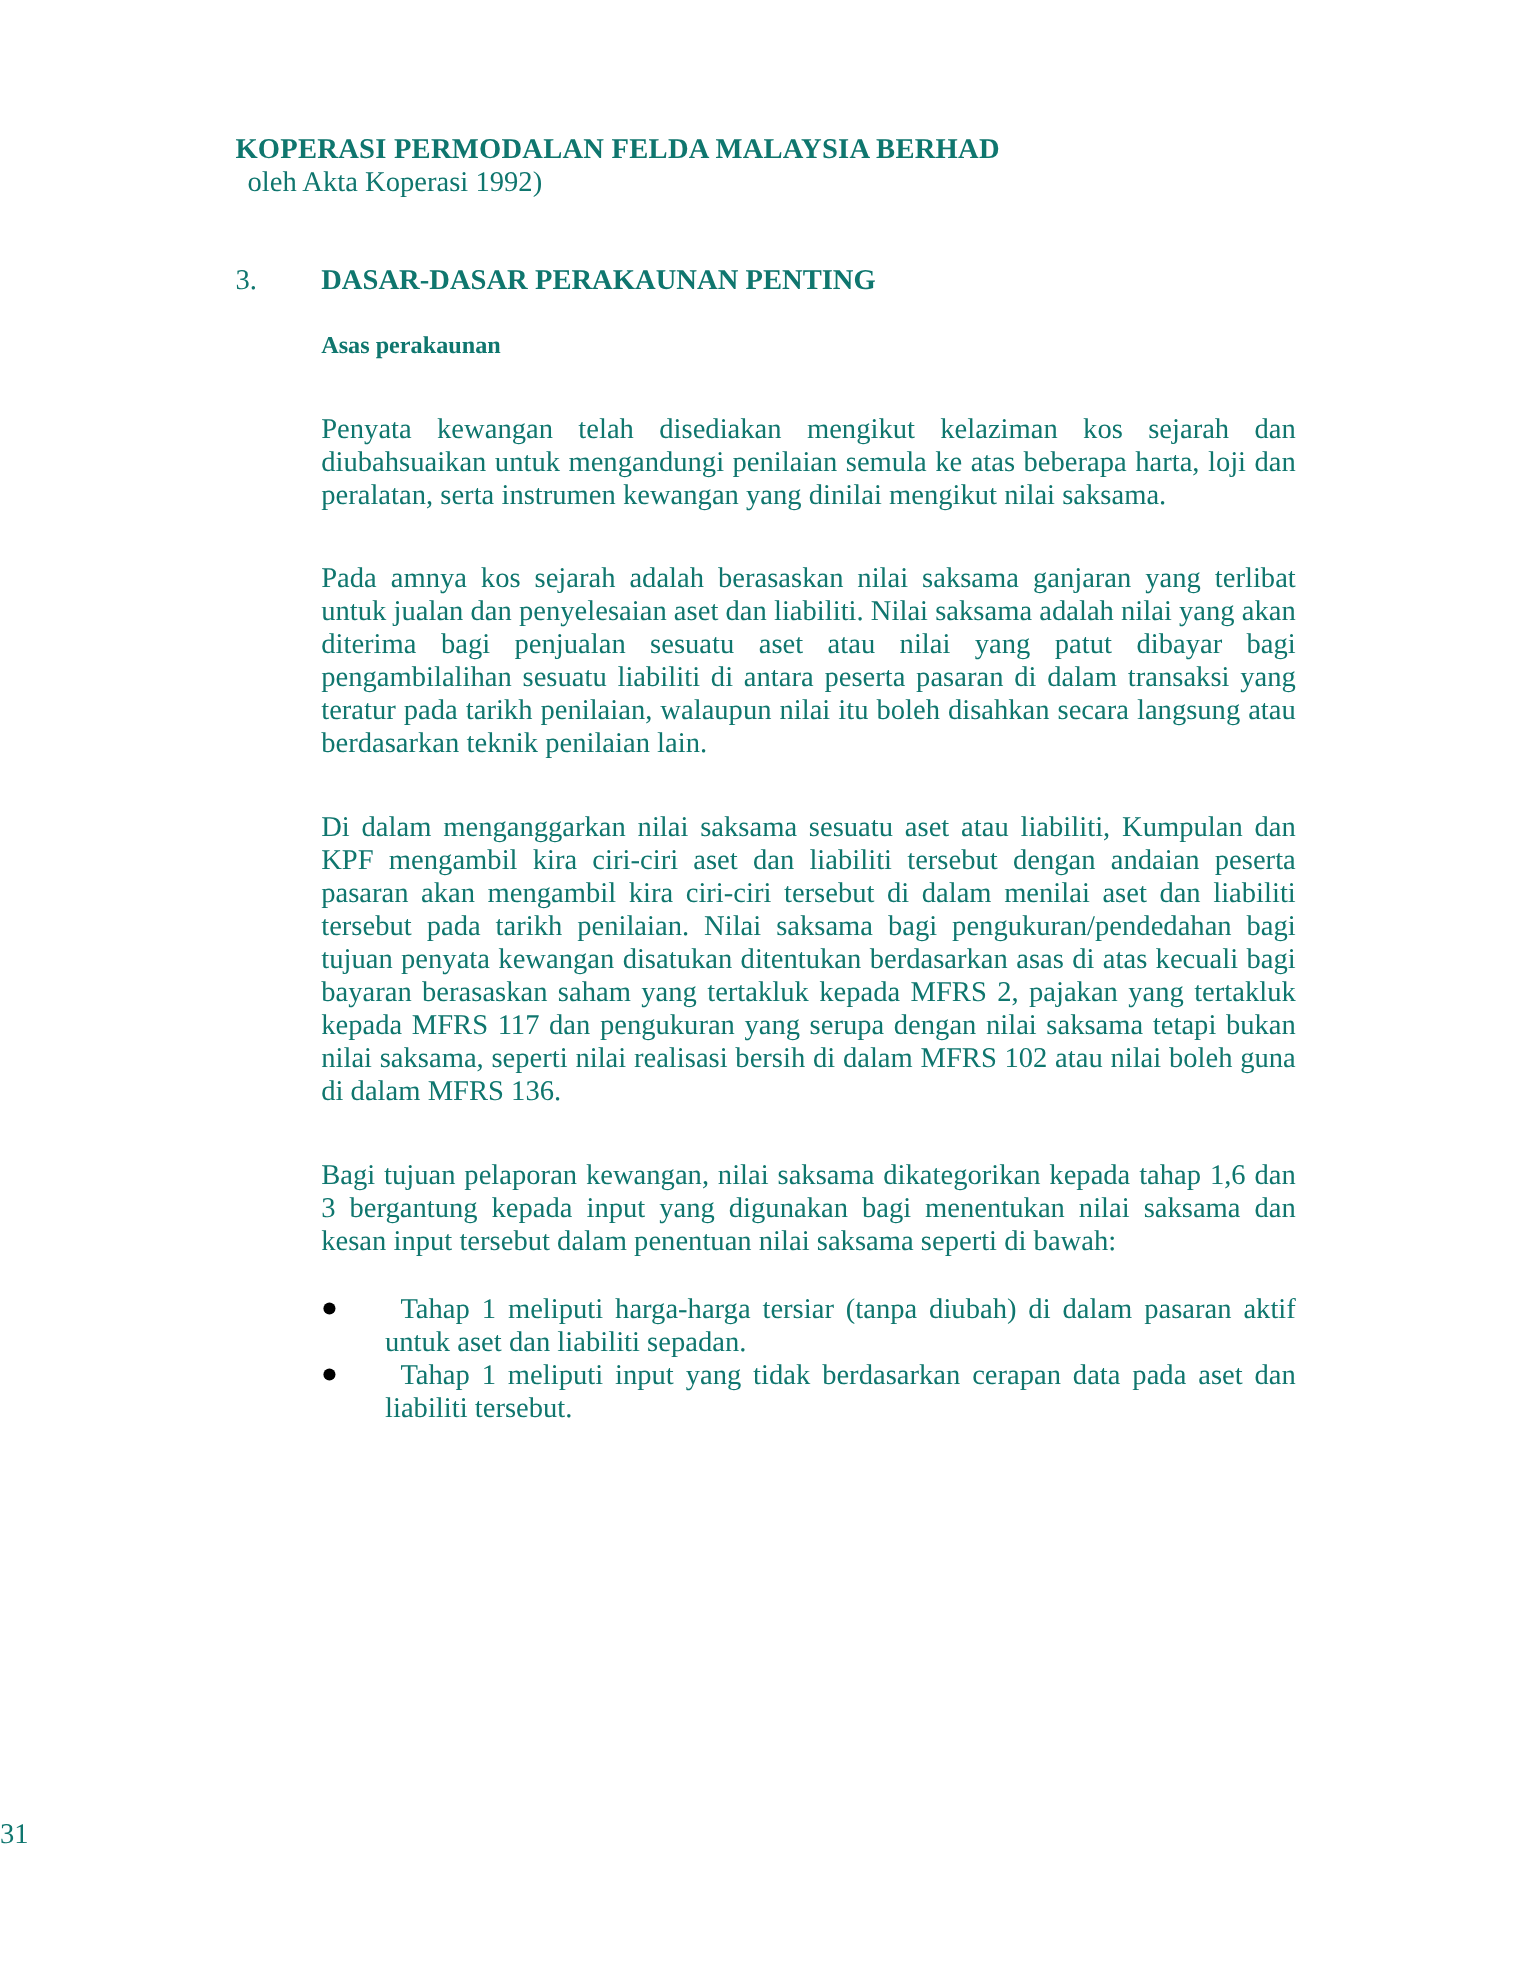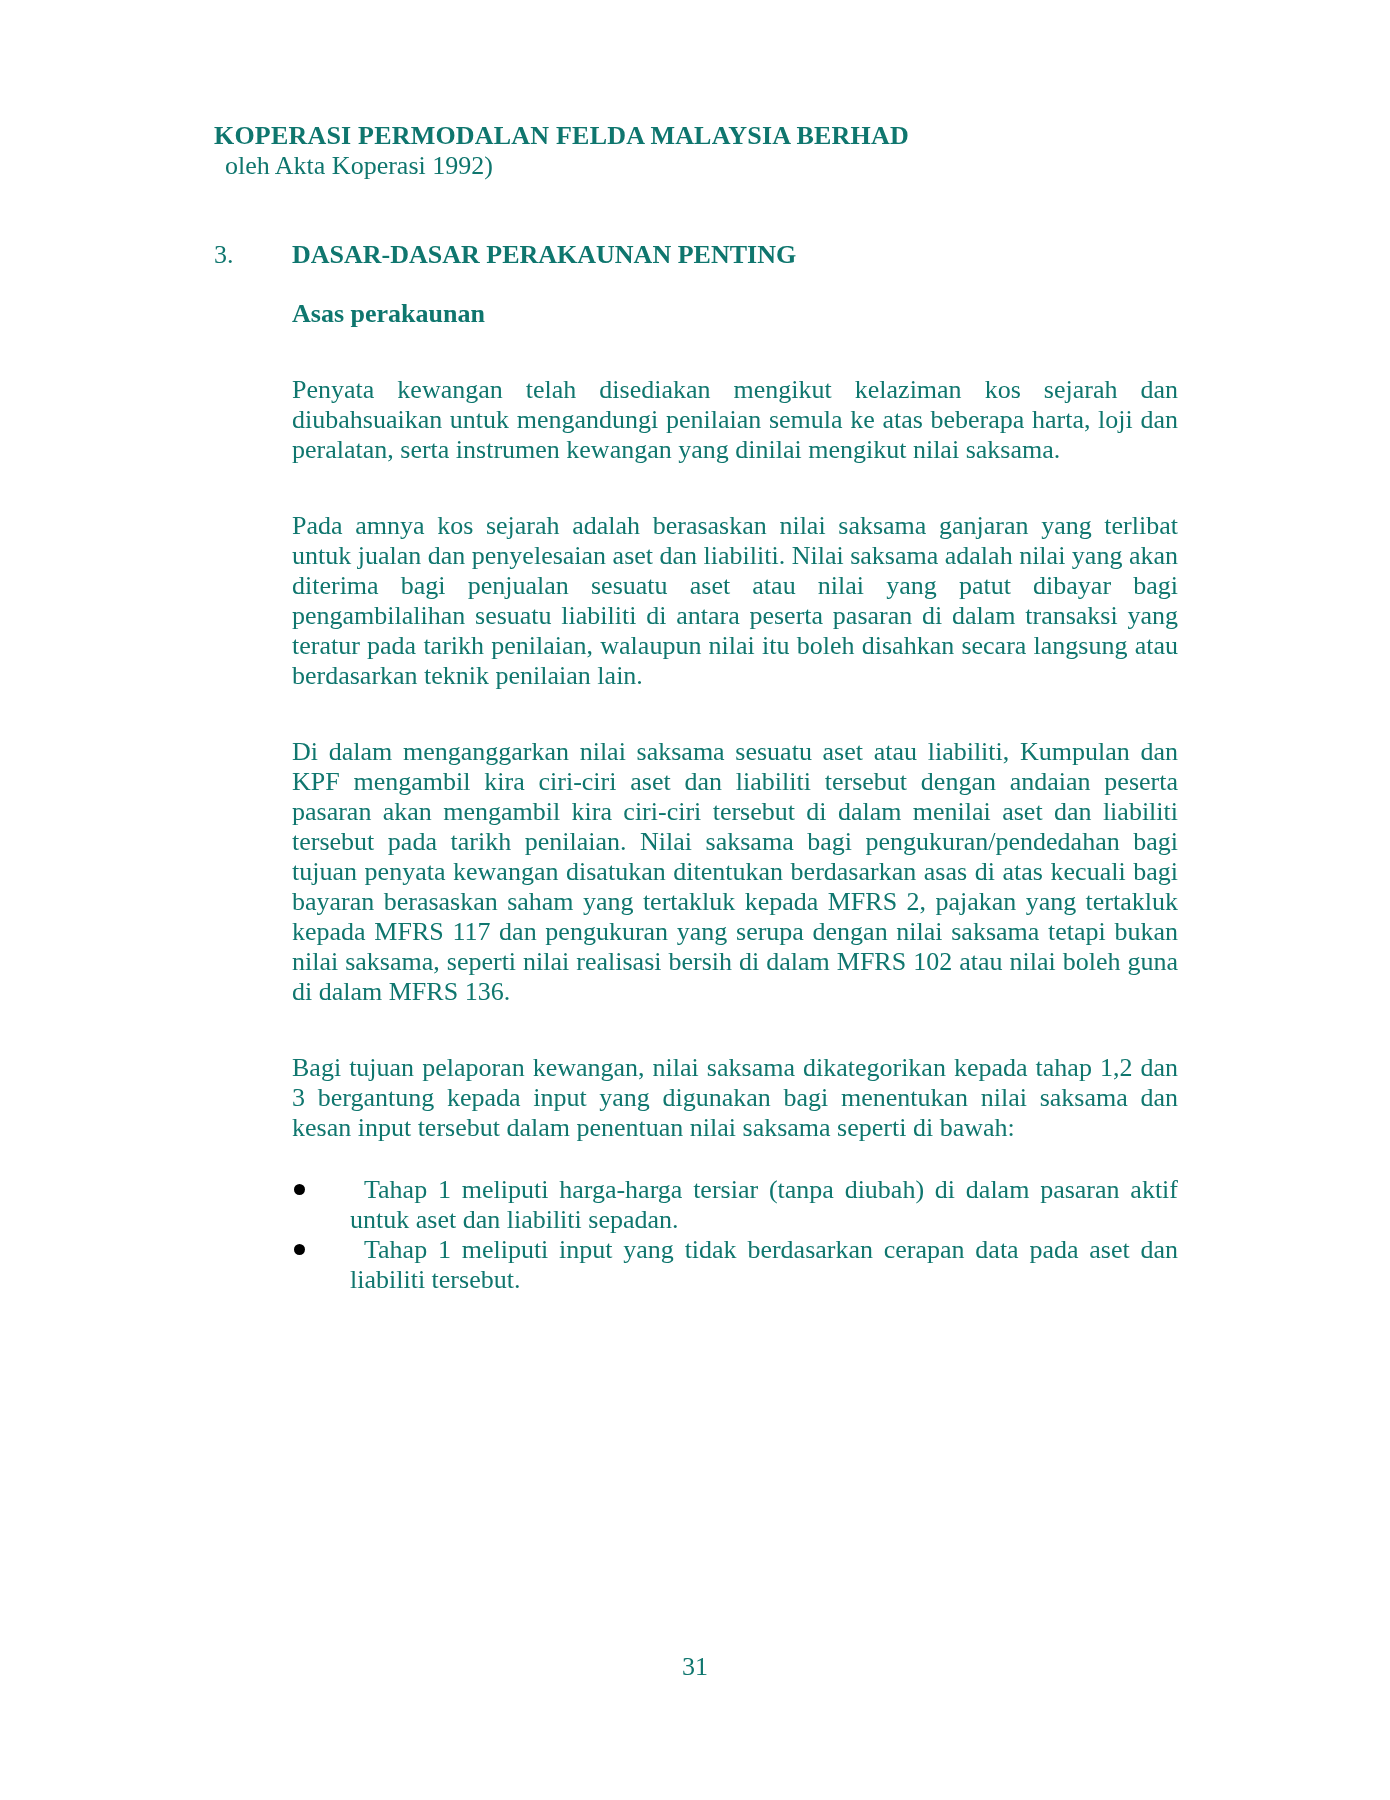--- a/index.html
+++ b/index.html
@@ -42,21 +42,21 @@
     flex: none;
   }
   .section-title { font-weight: bold; }
 
   
   .subsection { margin-left: 78px; }
 
   .subsection-heading {
     margin-top: 29px;
     font-weight: bold;
-    font-size: 26px;
+    font-size: 22px;
     line-height: 30px;
   }
 
   .body-par {
     margin-top: 46px;
     text-align: justify;
     text-align-last: left;
   }
 
   .bullet-list {
@@ -78,21 +78,21 @@
     height: 11px;
     border-radius: 50%;
     background: #000;
   }
 
   .page-number {
     position: absolute;
     bottom: 118px;
     left: 0;
     width: 100%;
-    text-align: center;
+    text-align: left;
   }
 </style>
 </head>
 <body>
 
 <div class="page">
 
   <div class="content">
 
     <div>
@@ -108,21 +108,21 @@
     <div class="subsection">
 
       <div class="subsection-heading">Asas perakaunan</div>
 
       <p class="body-par">Penyata kewangan telah disediakan mengikut kelaziman kos sejarah dan diubahsuaikan untuk mengandungi penilaian semula ke atas beberapa harta, loji dan peralatan, serta instrumen kewangan yang dinilai mengikut nilai saksama.</p>
 
       <p class="body-par">Pada amnya kos sejarah adalah berasaskan nilai saksama ganjaran yang terlibat untuk jualan dan penyelesaian aset dan liabiliti. Nilai saksama adalah nilai yang akan diterima bagi penjualan sesuatu aset atau nilai yang patut dibayar bagi pengambilalihan sesuatu liabiliti di antara peserta pasaran di dalam transaksi yang teratur pada tarikh penilaian, walaupun nilai itu boleh disahkan secara langsung atau berdasarkan teknik penilaian lain.</p>
 
       <p class="body-par">Di dalam menganggarkan nilai saksama sesuatu aset atau liabiliti, Kumpulan dan KPF mengambil kira ciri-ciri aset dan liabiliti tersebut dengan andaian peserta pasaran akan mengambil kira ciri-ciri tersebut di dalam menilai aset dan liabiliti tersebut pada tarikh penilaian. Nilai saksama bagi pengukuran/pendedahan bagi tujuan penyata kewangan disatukan ditentukan berdasarkan asas di atas kecuali bagi bayaran berasaskan saham yang tertakluk kepada MFRS 2, pajakan yang tertakluk kepada MFRS 117 dan pengukuran yang serupa dengan nilai saksama tetapi bukan nilai saksama, seperti nilai realisasi bersih di dalam MFRS 102 atau nilai boleh guna di dalam MFRS 136.</p>
 
-      <p class="body-par">Bagi tujuan pelaporan kewangan, nilai saksama dikategorikan kepada tahap 1,2 dan 3 bergantung kepada input yang digunakan bagi menentukan nilai saksama dan kesan input tersebut dalam penentuan nilai saksama seperti di bawah:</p>
+      <p class="body-par">Bagi tujuan pelaporan kewangan, nilai saksama dikategorikan kepada tahap 1,6 dan 3 bergantung kepada input yang digunakan bagi menentukan nilai saksama dan kesan input tersebut dalam penentuan nilai saksama seperti di bawah:</p>
 
       <ul class="bullet-list">
         <li class="bullet-item">
           <span class="bullet-marker"></span>
           <span>Tahap 1 meliputi harga-harga tersiar (tanpa diubah) di dalam pasaran aktif untuk aset dan liabiliti sepadan.</span>
         </li>
         <li class="bullet-item">
           <span class="bullet-marker"></span>
           <span>Tahap 1 meliputi input yang tidak berdasarkan cerapan data pada aset dan liabiliti tersebut.</span>
         </li>

